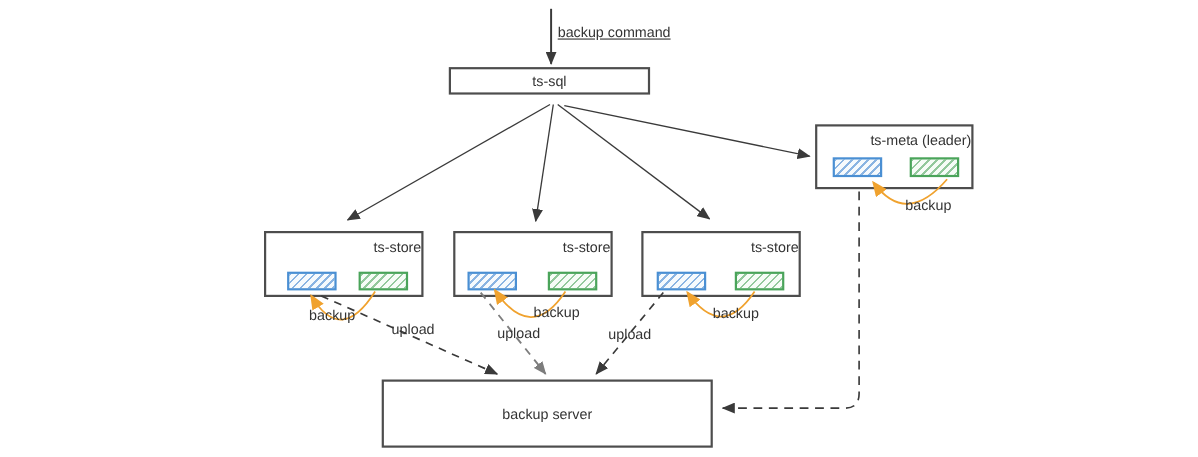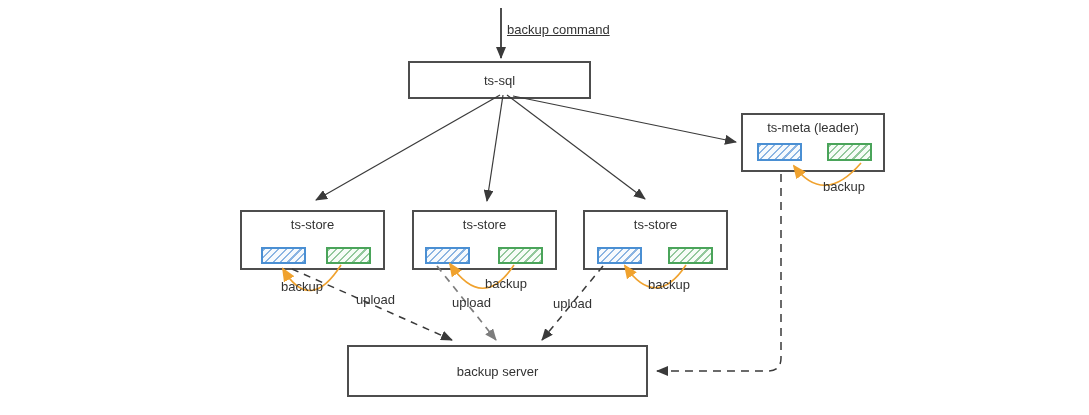--- a/index.html
+++ b/index.html
@@ -3,58 +3,58 @@
 <meta charset="utf-8">
 <style>
   html,body{margin:0;padding:0;background:#ffffff;}
   .stage{
     position:relative;width:1089px;height:415px;background:#ffffff;overflow:hidden;
     font-family:"Liberation Sans", sans-serif;font-size:13px;color:#333333;
   }
   .lines{position:absolute;left:0;top:0;width:1089px;height:415px;pointer-events:none;}
   .box{position:absolute;box-sizing:border-box;border:2px solid #4d4d4d;background:#ffffff;}
   .box.center{display:flex;align-items:center;justify-content:center;}
-  .box-title-top{position:absolute;top:5px;left:0;right:0;text-align:center;white-space:nowrap;}
+  .box-title-top{position:absolute;top:5px;left:0;right:0;text-align:right;white-space:nowrap;}
   .part{position:absolute;box-sizing:border-box;width:45px;height:17px;border:2px solid;}
   .part.blue{
     border-color:#4a8fd3;
     background:repeating-linear-gradient(135deg,#8ab4e2 0,#8ab4e2 1.6px,rgba(255,255,255,0) 1.6px,rgba(255,255,255,0) 5.2px) #f6fafd;
   }
   .part.green{
     border-color:#4aa45a;
     background:repeating-linear-gradient(135deg,#93c89c 0,#93c89c 1.6px,rgba(255,255,255,0) 1.6px,rgba(255,255,255,0) 5.2px) #f6fcf7;
   }
   .elabel{position:absolute;white-space:nowrap;background:transparent;}
 </style>
 </head>
 <body>
 
 <div class="stage">
 
-  <div class="box center" style="left:408px;top:61px;width:183px;height:38px;">
+  <div class="box center" style="left:408px;top:61px;width:183px;height:25px;">
     <span>ts-sql</span>
   </div>
 
   <div class="box" style="left:741px;top:113px;width:144px;height:59px;">
     <div class="box-title-top">ts-meta (leader)</div>
   </div>
 
   <div class="box" style="left:240px;top:210px;width:145px;height:60px;">
     <div class="box-title-top">ts-store</div>
   </div>
 
   <div class="box" style="left:412px;top:210px;width:145px;height:60px;">
     <div class="box-title-top">ts-store</div>
   </div>
 
   <div class="box" style="left:583px;top:210px;width:145px;height:60px;">
     <div class="box-title-top">ts-store</div>
   </div>
 
-  <div class="box center" style="left:347px;top:345px;width:301px;height:52px;">
+  <div class="box center" style="left:347px;top:345px;width:301px;height:62px;">
     <span>backup server</span>
   </div>
 
   <div class="part blue" style="left:757px;top:143px;height:18px;"></div>
   <div class="part green" style="left:827px;top:143px;height:18px;"></div>
 
   <div class="part blue" style="left:261px;top:247px;"></div>
   <div class="part green" style="left:326px;top:247px;"></div>
 
   <div class="part blue" style="left:425px;top:247px;"></div>

